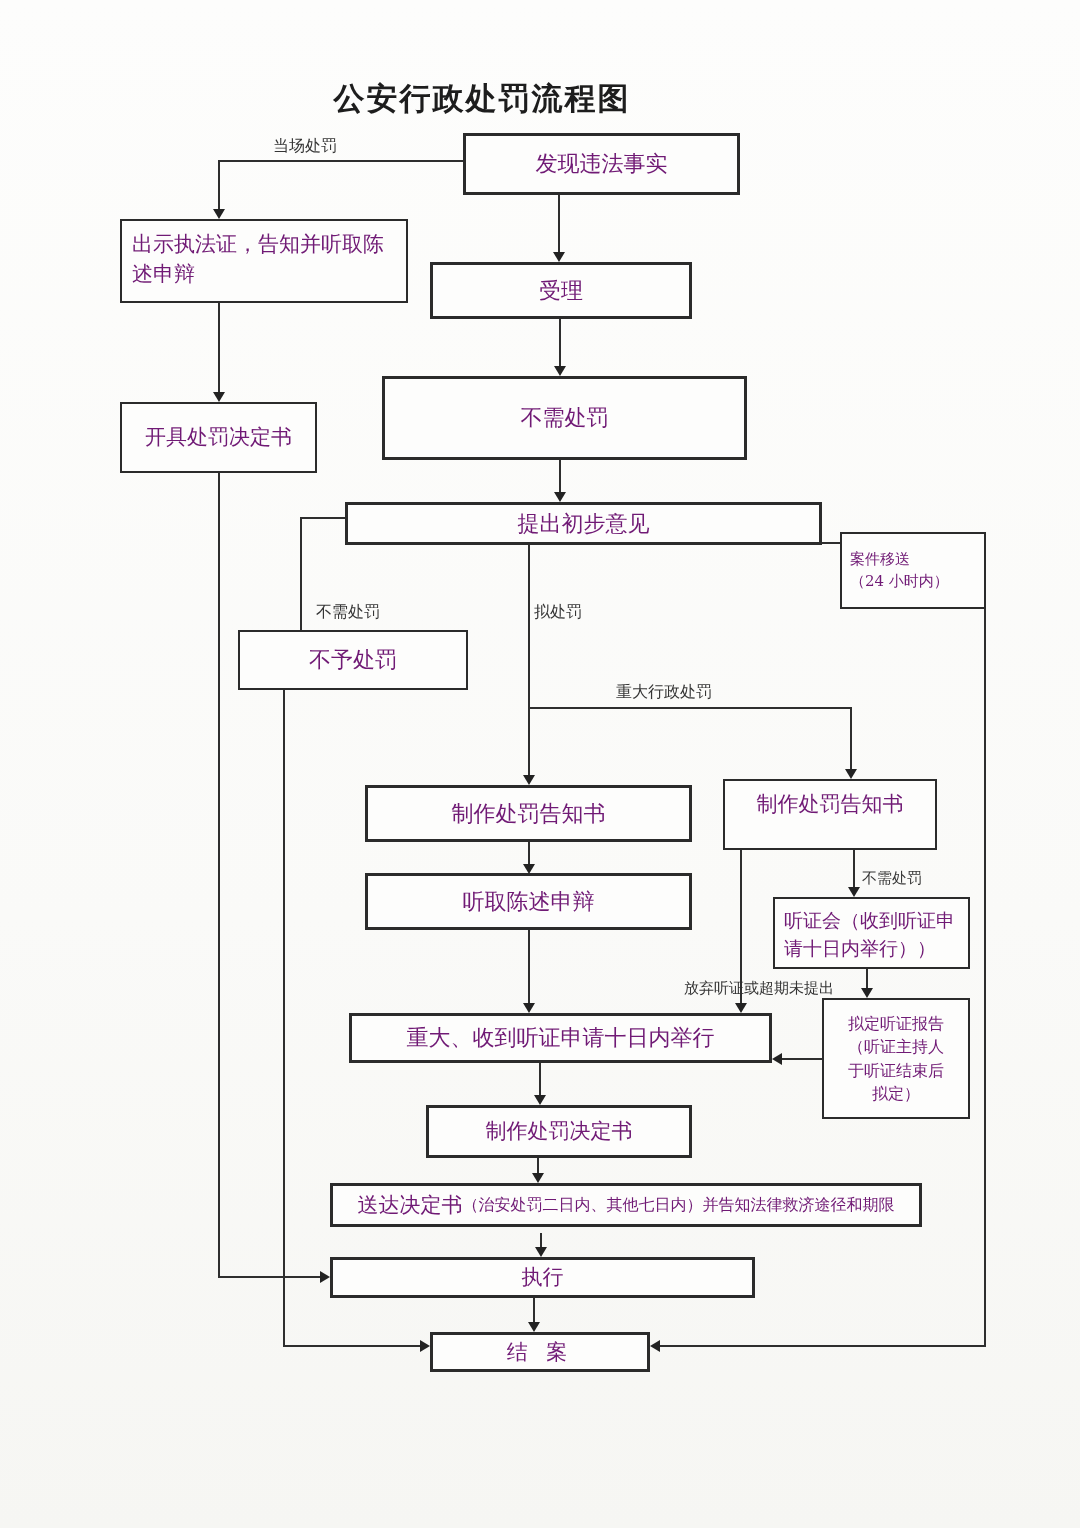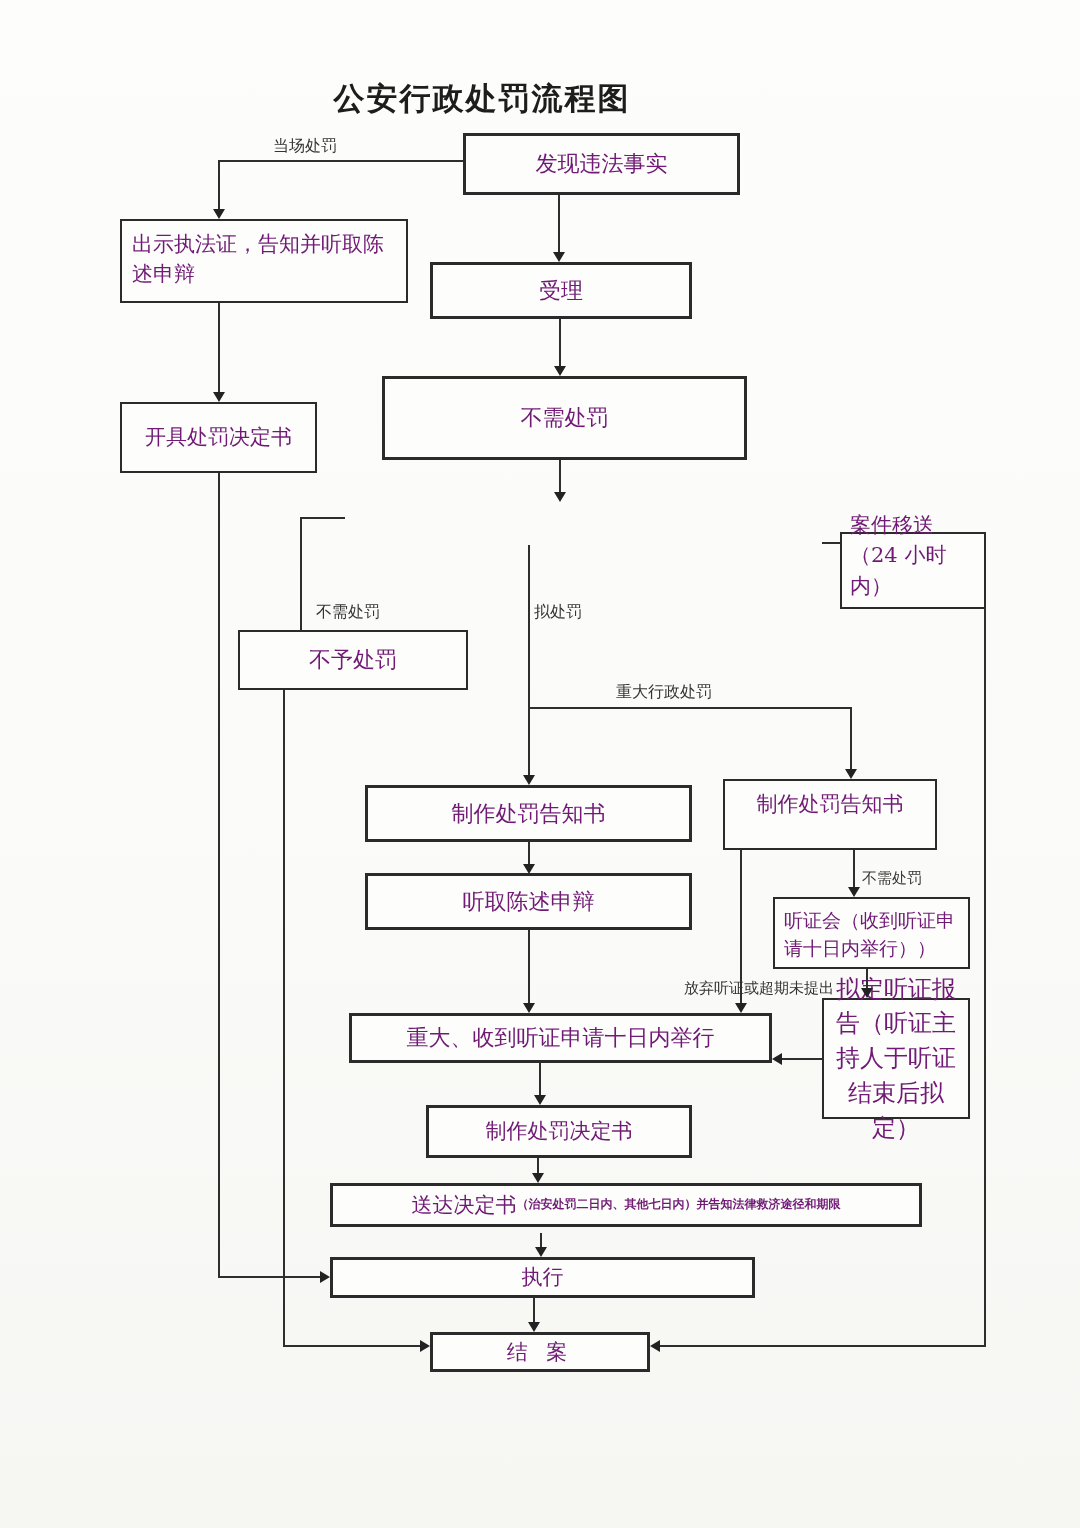--- a/index.html
+++ b/index.html
@@ -25,21 +25,21 @@
     background:transparent;line-height:1.2;
   }
   .lbl.small{font-size:15px;}
   .h,.v{position:absolute;background:#2e2e2e;}
   .h{height:2px;}
   .v{width:2px;}
   .arr{position:absolute;width:0;height:0;}
   .arr.down{border-left:6px solid transparent;border-right:6px solid transparent;border-top:10px solid #222;}
   .arr.right{border-top:6px solid transparent;border-bottom:6px solid transparent;border-left:10px solid #222;}
   .arr.left{border-top:6px solid transparent;border-bottom:6px solid transparent;border-right:10px solid #222;}
-  .sub{font-size:12px;font-weight:bold;}
+  .sub{font-size:16px;}
   .mainlbl{font-size:21px;}
 </style>
 </head>
 <body>
 
 <div id="canvas">
 
   <div class="title">公安行政处罚流程图</div>
 
   <div class="box main" style="left:463px;top:133px;width:277px;height:62px">
@@ -55,22 +55,25 @@
   </div>
 
   <div class="box main" style="left:430px;top:262px;width:262px;height:57px">
     <span>受理</span>
   </div>
 
   <div class="box main" style="left:382px;top:376px;width:365px;height:84px">
     <span>不需处罚</span>
   </div>
 
+  <div class="box main" style="left:345px;top:502px;width:477px;height:43px">
+    <span>提出初步意见</span>
+  </div>
 
-  <div class="box" style="left:840px;top:532px;width:146px;height:77px;font-size:21px;flex-direction:column;align-items:flex-start;padding:6px 8px;justify-content:flex-end;text-align:left">
+  <div class="box" style="left:840px;top:532px;width:146px;height:77px;font-size:15px;flex-direction:column;align-items:flex-start;padding:6px 8px;justify-content:center;text-align:left">
     <div>案件移送</div>
     <div>（24 小时内）</div>
   </div>
 
   <div class="box" style="left:238px;top:630px;width:230px;height:60px">
     <span>不予处罚</span>
   </div>
 
   <div class="box main" style="left:365px;top:785px;width:327px;height:57px">
     <span>制作处罚告知书</span>
@@ -81,21 +84,21 @@
   </div>
 
   <div class="box main" style="left:365px;top:873px;width:327px;height:57px">
     <span>听取陈述申辩</span>
   </div>
 
   <div class="box left-text" style="left:773px;top:897px;width:197px;height:72px;font-size:19px;padding:8px 9px">
     <span>听证会（收到听证申请十日内举行））</span>
   </div>
 
-  <div class="box" style="left:822px;top:998px;width:148px;height:121px;font-size:24px;padding:4px 6px">
+  <div class="box" style="left:822px;top:998px;width:148px;height:121px;font-size:16px;padding:4px 22px">
     <span>拟定听证报告（听证主持人于听证结束后拟定）</span>
   </div>
 
   <div class="box main" style="left:349px;top:1013px;width:423px;height:50px">
     <span>重大、收到听证申请十日内举行</span>
   </div>
 
   <div class="box main" style="left:426px;top:1105px;width:266px;height:53px;font-size:21px">
     <span>制作处罚决定书</span>
   </div>

